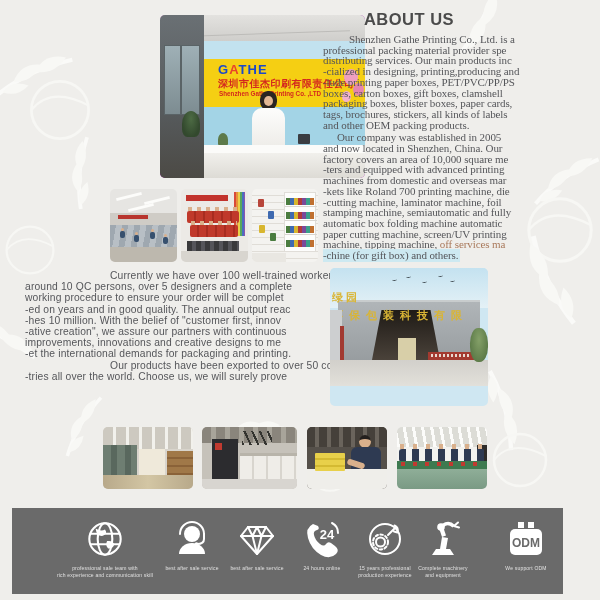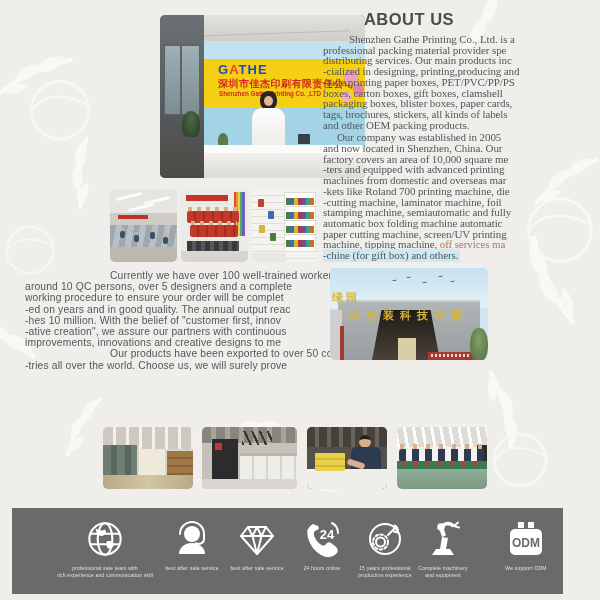--- a/index.html
+++ b/index.html
@@ -93,21 +93,21 @@
   .warm { color:#a9795b; }
   .cyan-hl { background:#cde9f1; padding:0 2px 1px 0; }
 
   
   .story-col { position:absolute; left:25px; top:270px; width:305px;
     font-size:10.3px; color:#55565a; line-height:11.2px; letter-spacing:0.15px; }
   #story-p1 .tline:first-child { margin-left:85px; }
   #story-p2 .tline:first-child { margin-left:85px; }
 
   
-  #factory-photo { left:330px; top:268px; width:158px; height:92px; background:#cfe7f2; }
+  #factory-photo { left:330px; top:268px; width:158px; height:138px; background:#cfe7f2; }
   .factory-sky { position:absolute; left:0; top:0; width:158px; height:40px;
     background:linear-gradient(#c4e2f0,#e4f1f6); }
   .bird { position:absolute; width:5px; height:3px; border-bottom:1.5px solid #4a555c;
     border-radius:50%; transform:rotate(-8deg); }
   .factory-facade { position:absolute; left:8px; top:32px; width:142px; height:60px;
     background:linear-gradient(#b0b5b8,#989da0); border-top:2px solid #c8cccd; }
   .factory-sign1 { position:absolute; left:2px; top:22px; font-size:11px; font-weight:bold;
     color:#d9b535; letter-spacing:3px; white-space:nowrap; }
   .factory-sign2 { position:absolute; left:2px; top:40px; font-size:11px; font-weight:bold;
     color:#d9b535; letter-spacing:6px; white-space:nowrap; }
@@ -326,20 +326,21 @@
 
   <div class="story-col">
     <div id="story-p1">
         <div class="tline">Currently we have over 100 well-trained workers,</div>
         <div class="tline">around 10 QC persons, over 5 designers and a complete</div>
         <div class="tline">working procedure to ensure your order will be complet</div>
         <div class="tline">-ed on years and in good quality. The annual output reac</div>
         <div class="tline">-hes 10 million. With the belief of "customer first, innov</div>
         <div class="tline">-ative creation", we assure our partners with continuous</div>
         <div class="tline">improvements, innovations and creative designs to me</div>
+        <div class="tline">-et the international demands for packaging and printing.</div>
       </div>
     <div id="story-p2">
         <div class="tline">Our products have been exported to over 50 coun</div>
         <div class="tline">-tries all over the world. Choose us, we will surely prove</div>
       </div>
   </div>
 
   <div class="photo" id="factory-photo">
     <div class="factory-sky"></div>
     <div class="bird" style="left:62px;top:10px;"></div>

